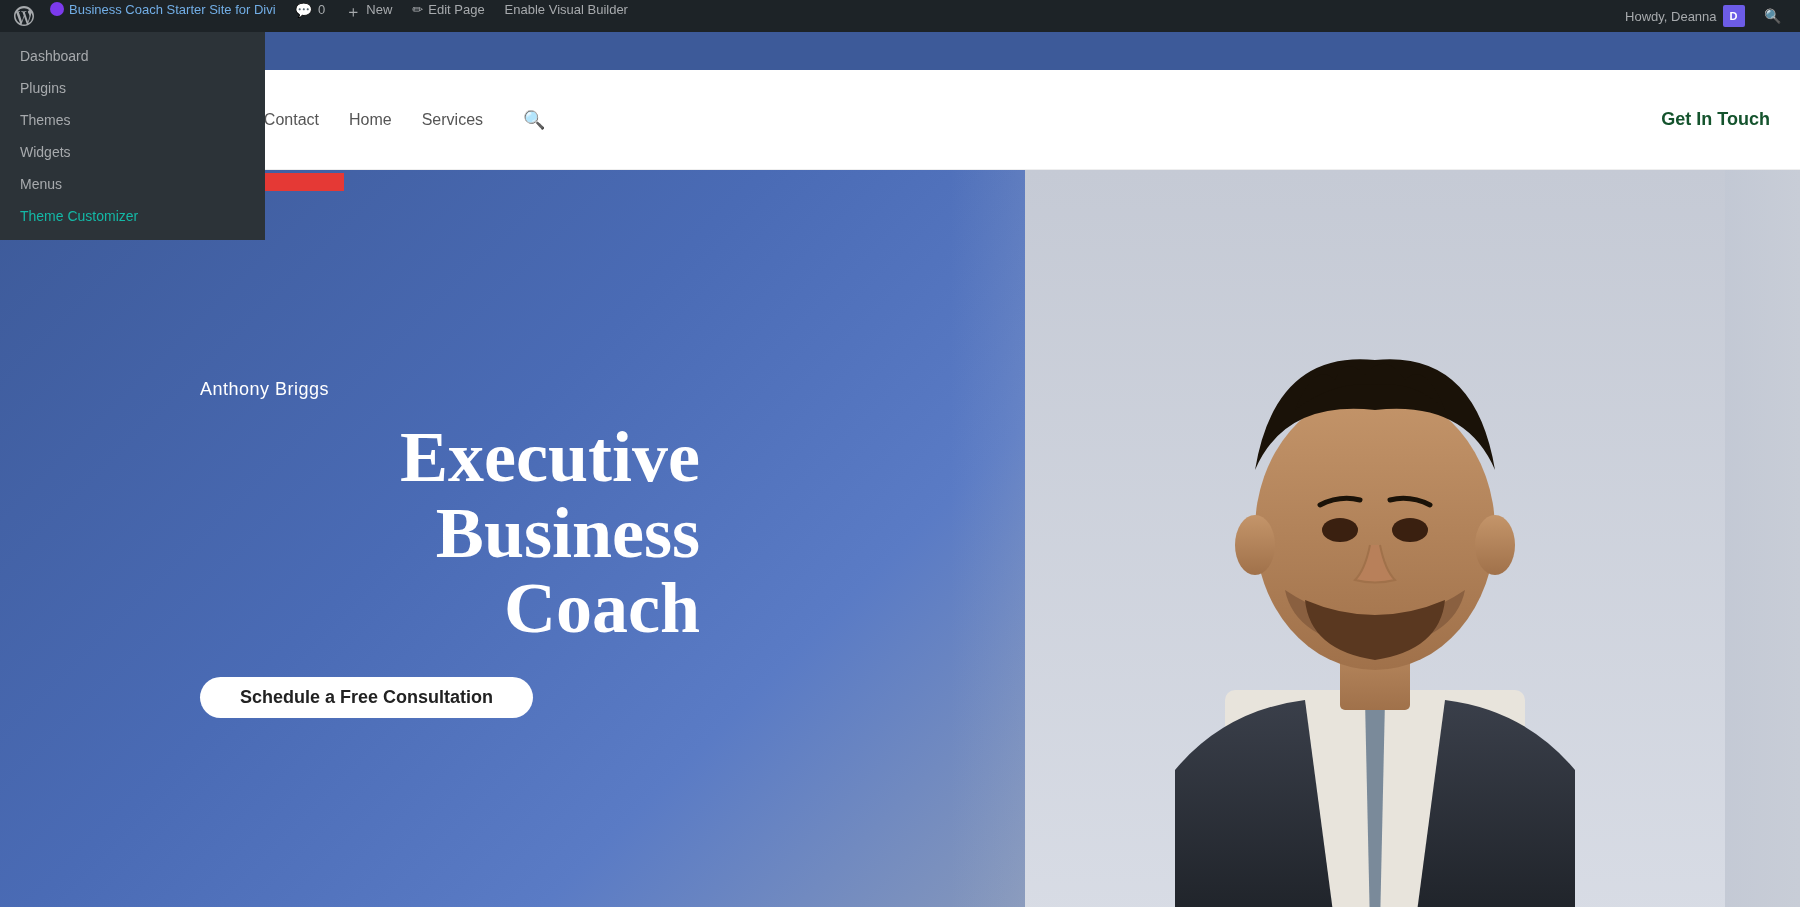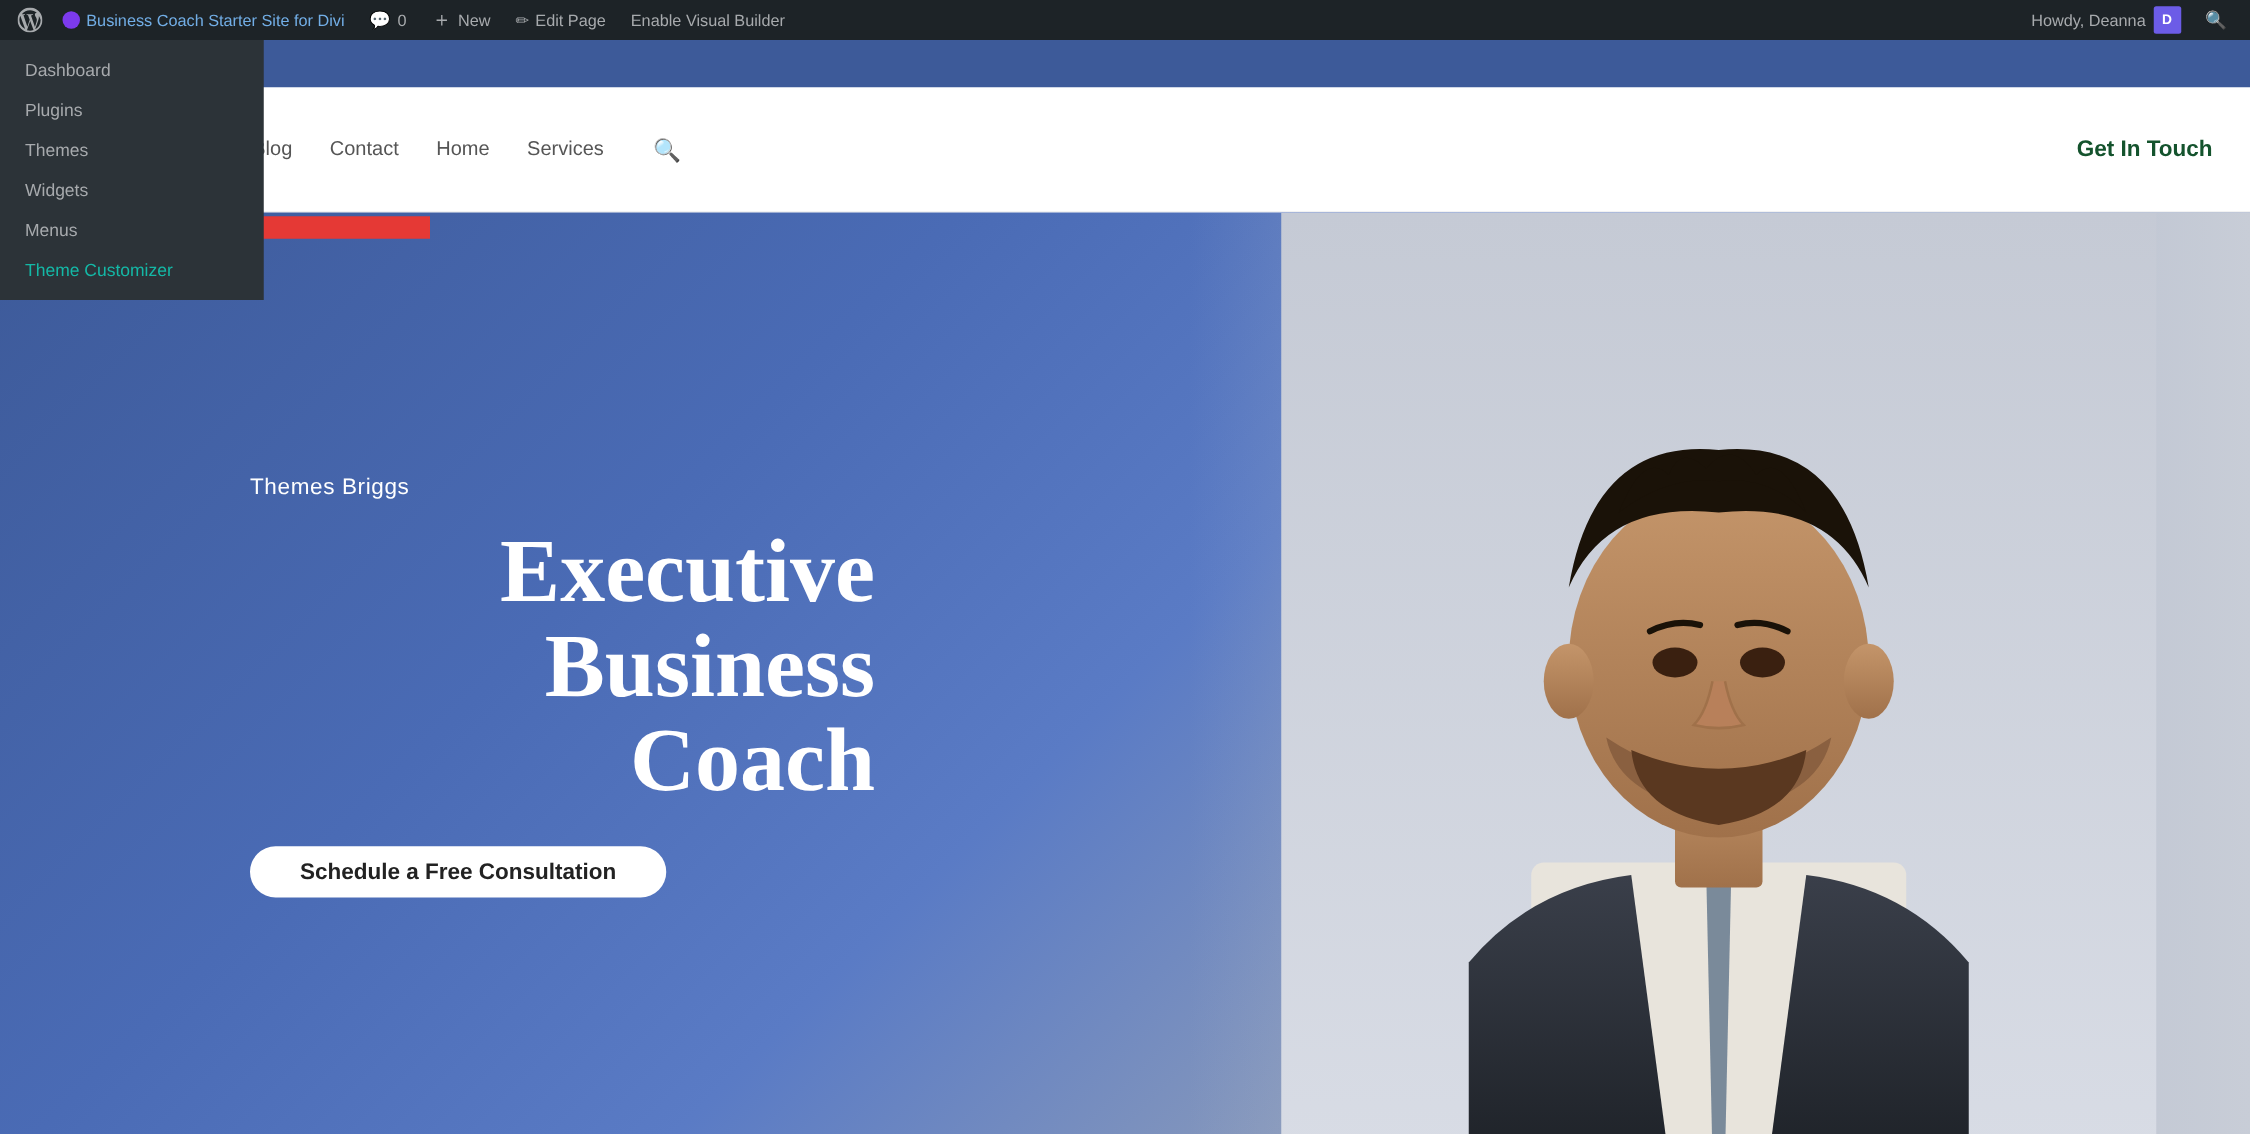--- a/index.html
+++ b/index.html
@@ -20,21 +20,21 @@
       display: flex;
       align-items: center;
       gap: 0;
     }
     .admin-bar-item {
       color: #a7aaad;
       font-size: 13px;
       padding: 0 10px;
       height: 28px;
       display: flex;
-      align-items: center;
+      align-items: flex-start;
       gap: 5px;
       cursor: pointer;
       white-space: nowrap;
     }
     .admin-bar-item.site-name { color: #72aee6; }
     .admin-bar-item.comments-item { color: #a7aaad; }
     .admin-bar-item.new-item { color: #a7aaad; }
     .admin-bar-item.edit-item { color: #a7aaad; }
     .admin-bar-item.visual-builder { color: #a7aaad; }
     .wp-logo {
@@ -82,21 +82,21 @@
       align-items: center;
       cursor: pointer;
       font-size: 14px;
     }
 
     
     .dropdown-menu {
       position: absolute;
       top: 32px;
       left: 0;
-      width: 211px;
+      width: 265px;
       background: #2c3338;
       z-index: 999;
       padding: 8px 0;
     }
     .dropdown-item {
       color: #a7aaad;
       font-size: 14px;
       padding: 8px 20px;
       cursor: pointer;
       display: block;
@@ -404,19 +404,19 @@
       <path d="M260,420 Q350,480 440,420 Q430,470 350,480 Q270,470 260,420 Z" fill="#8a6040"></path>
 
       <path d="M280,430 Q350,460 420,430 Q415,480 350,490 Q285,480 280,430 Z" fill="#5a3820"></path>
 
       <ellipse cx="230" cy="375" rx="20" ry="30" fill="url(#skinGrad)"></ellipse>
       <ellipse cx="470" cy="375" rx="20" ry="30" fill="url(#skinGrad)"></ellipse>
     </svg>
   </div>
 
   <div class="hero-content">
-    <p class="hero-name">Themes Briggs</p>
+    <p class="hero-name">Anthony Briggs</p>
     <h1 class="hero-title">
       Executive Business<br>Coach
     </h1>
     <button class="cta-button">Schedule a Free Consultation</button>
   </div>
 </div>
 
 </body></html>

